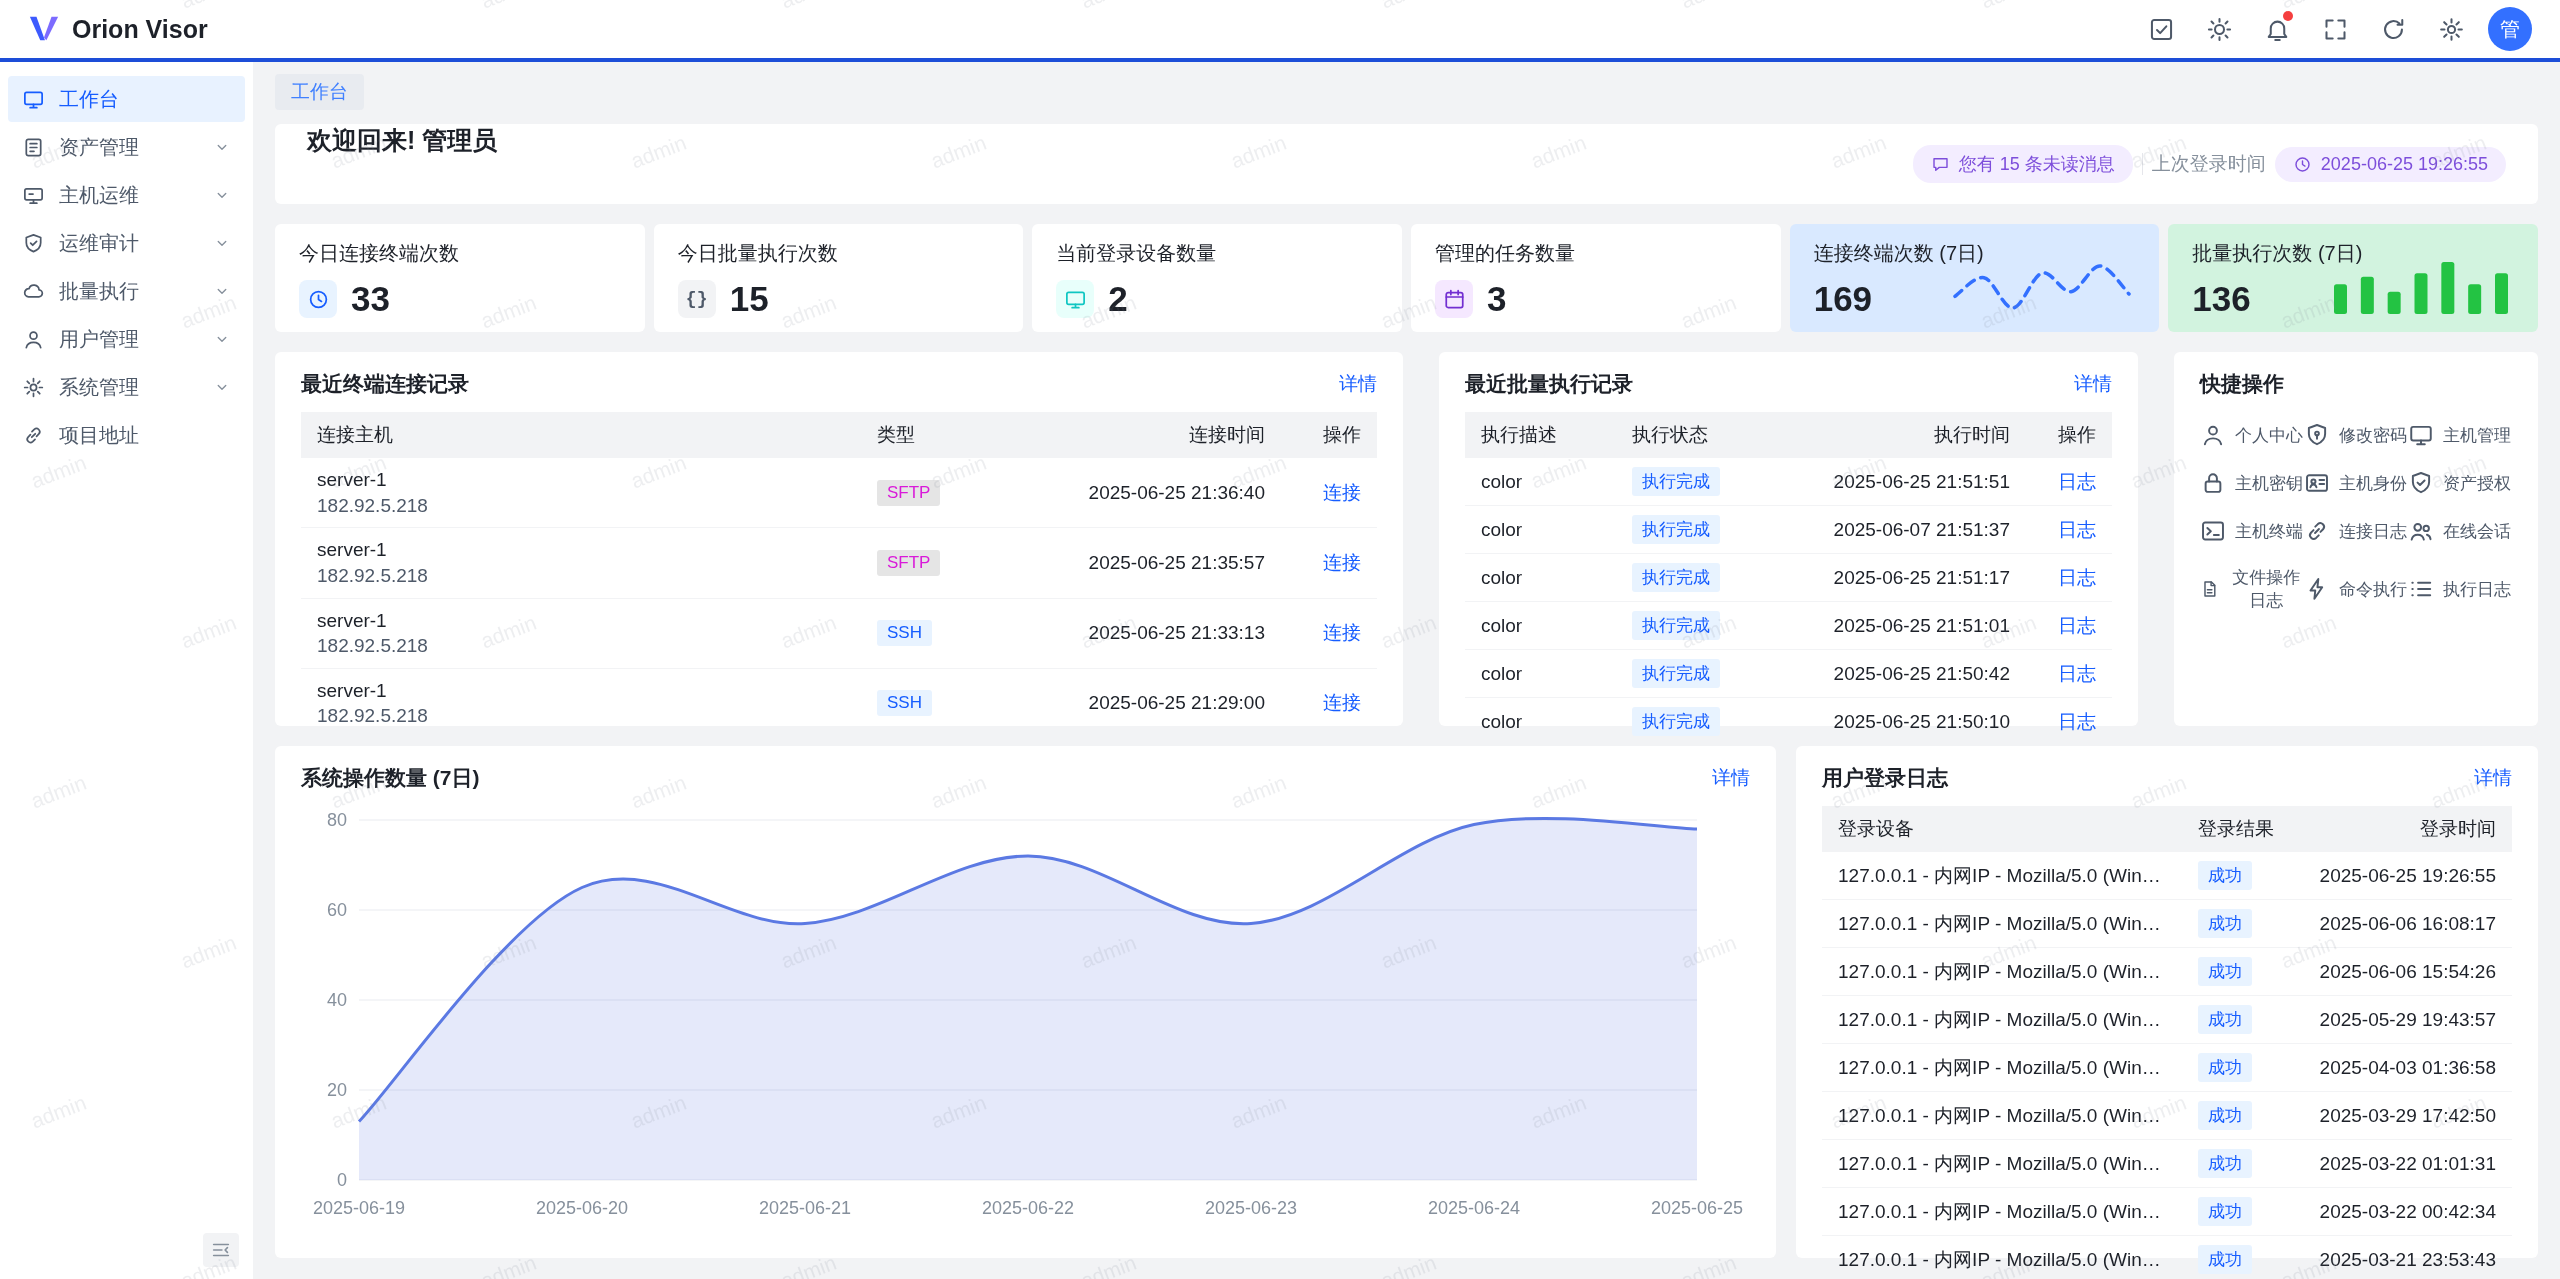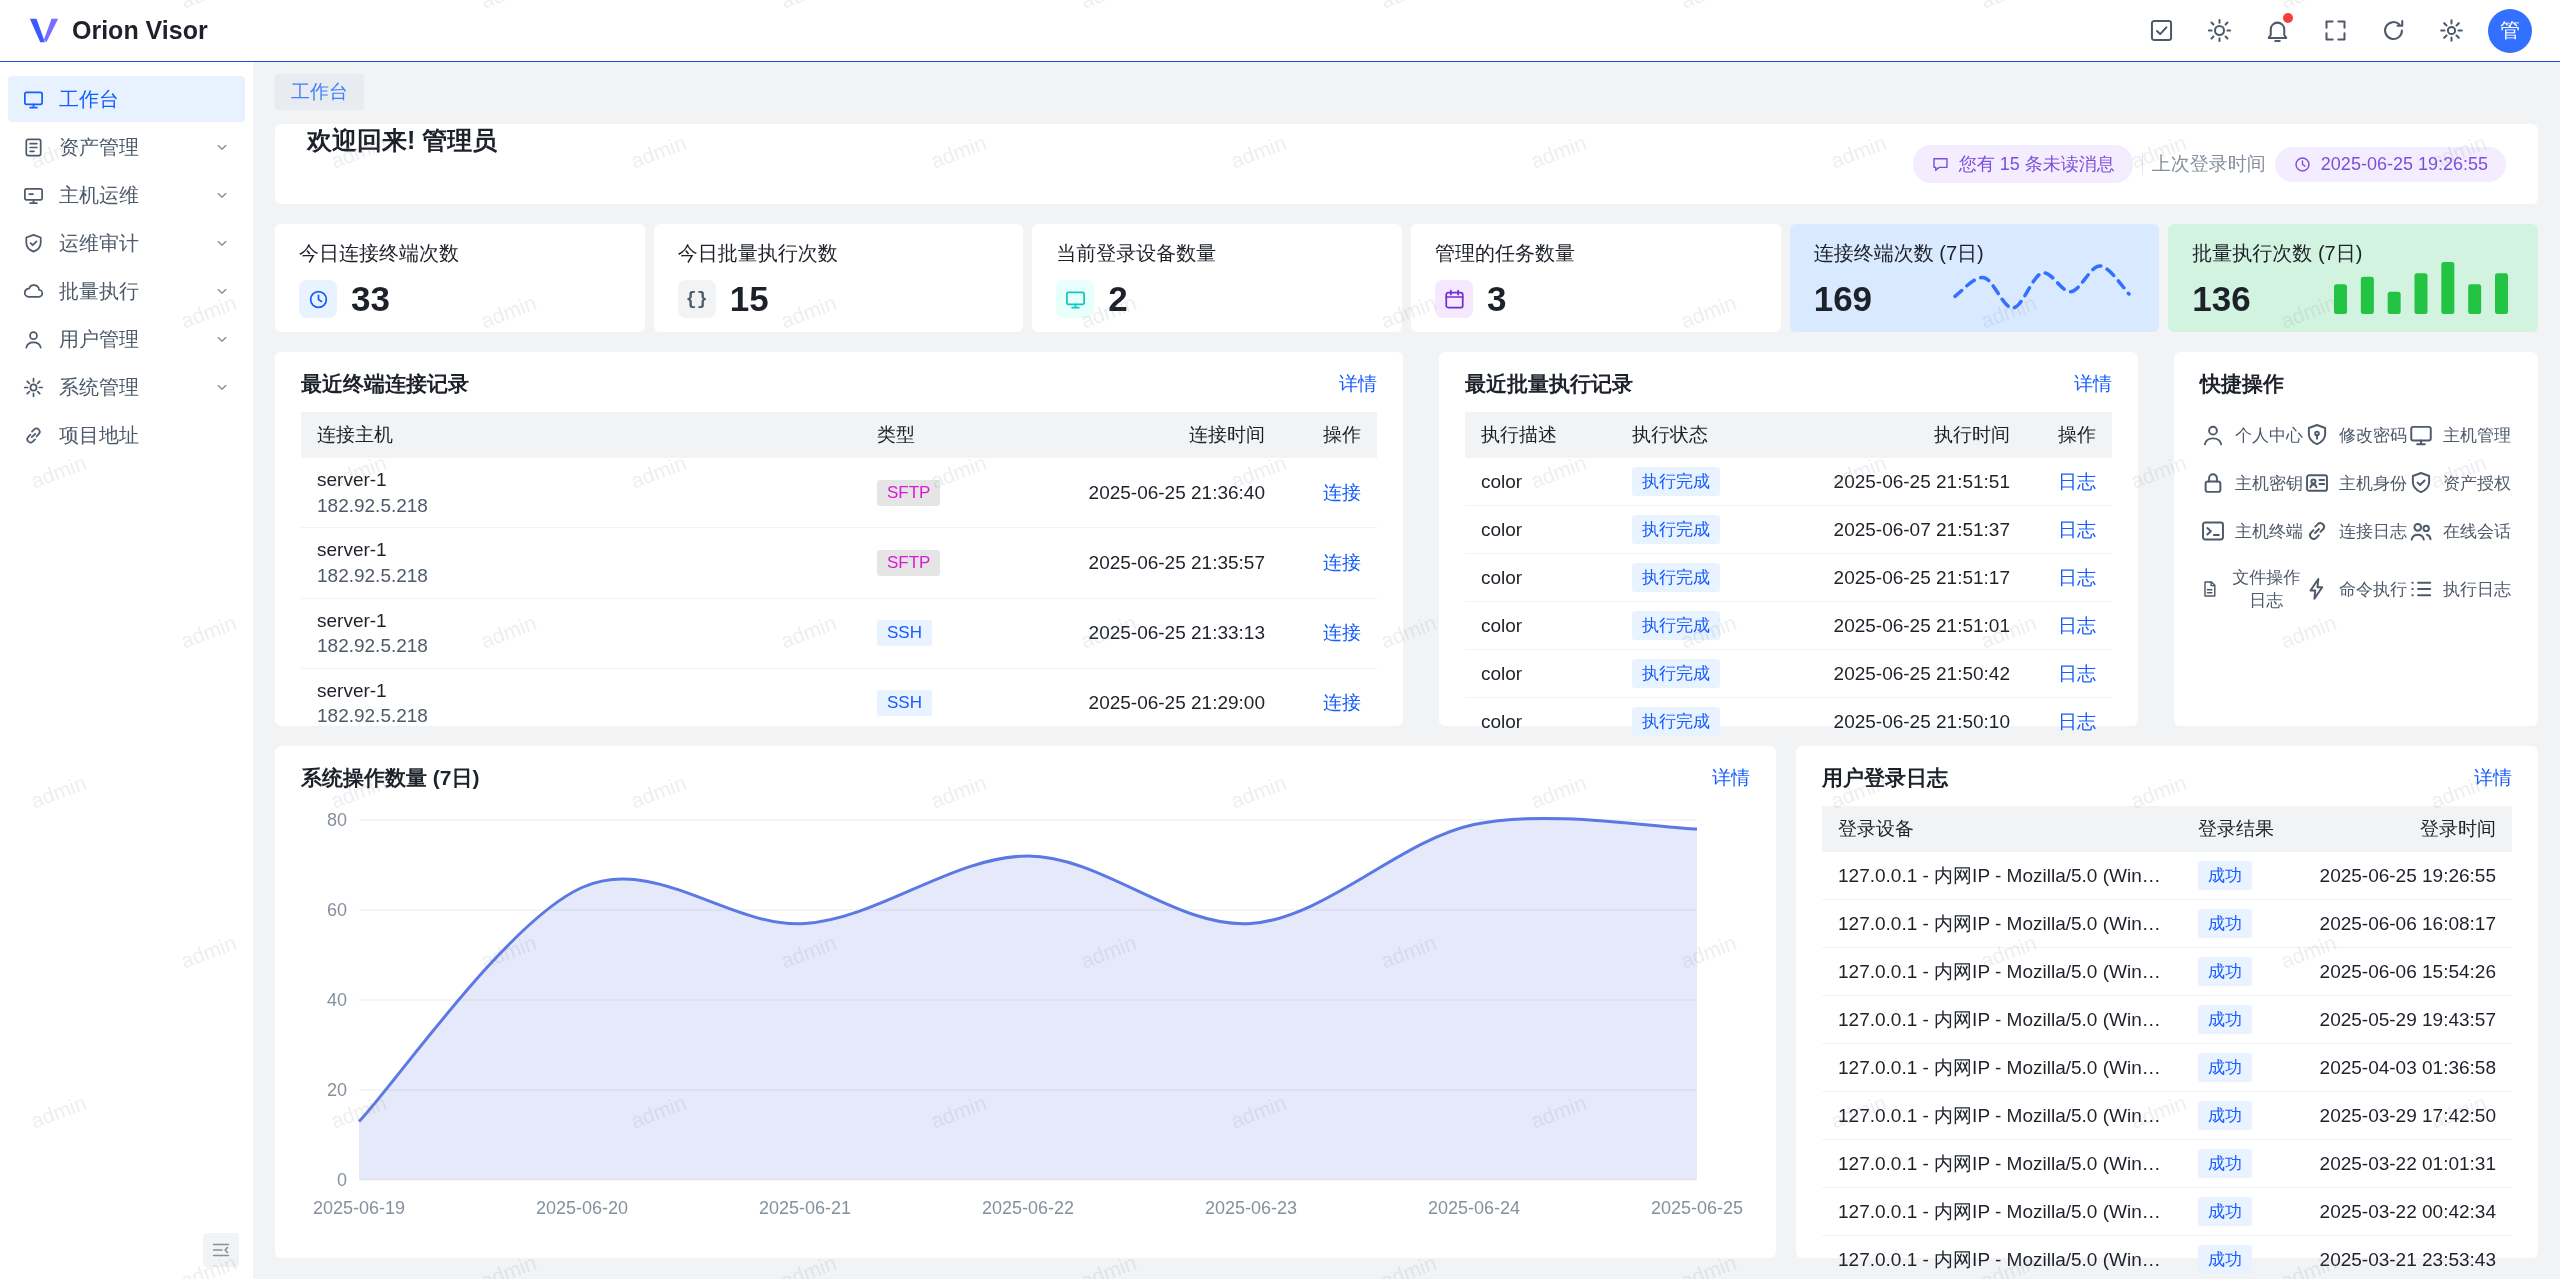--- a/index.html
+++ b/index.html
@@ -1,20 +1,20 @@
 <!DOCTYPE html>
 <html><head>
 <meta charset="utf-8">
 <style>
 *{margin:0;padding:0;box-sizing:border-box;}
 html,body{width:2560px;height:1279px;overflow:hidden;background:#F2F3F5;
   font-family:"Liberation Sans","DejaVu Sans",sans-serif;color:#1D2129;}
 .ic{fill:none;stroke:currentColor;stroke-width:1.8;stroke-linecap:round;stroke-linejoin:round;}
 
-header{position:fixed;top:0;left:0;right:0;height:62px;background:#fff;border-bottom:1px solid #1d4ed8;
+header{position:fixed;top:0;left:0;right:0;height:62px;background:#fff;border-bottom:4px solid #1d4ed8;
   display:flex;align-items:center;justify-content:space-between;padding:0 28px;z-index:10;}
 .logo{display:flex;align-items:center;gap:12px;}
 .logo-name{font-size:25px;font-weight:600;}
 .hicons{display:flex;align-items:center;gap:16px;}
 .hbtn{width:42px;height:42px;border-radius:50%;display:flex;align-items:center;justify-content:center;color:#4E5969;position:relative;cursor:pointer;}
 .hbtn svg{width:27px;height:27px;}
 .reddot{position:absolute;top:3px;right:5px;width:10px;height:10px;border-radius:50%;background:#F53F3F;}
 .avatar{width:44px;height:44px;border-radius:50%;background:#3370FF;color:#fff;font-size:20px;display:flex;align-items:center;justify-content:center;cursor:pointer;}
 
 aside{position:fixed;top:62px;left:0;bottom:0;width:253px;background:#fff;padding-top:12px;z-index:5;}

